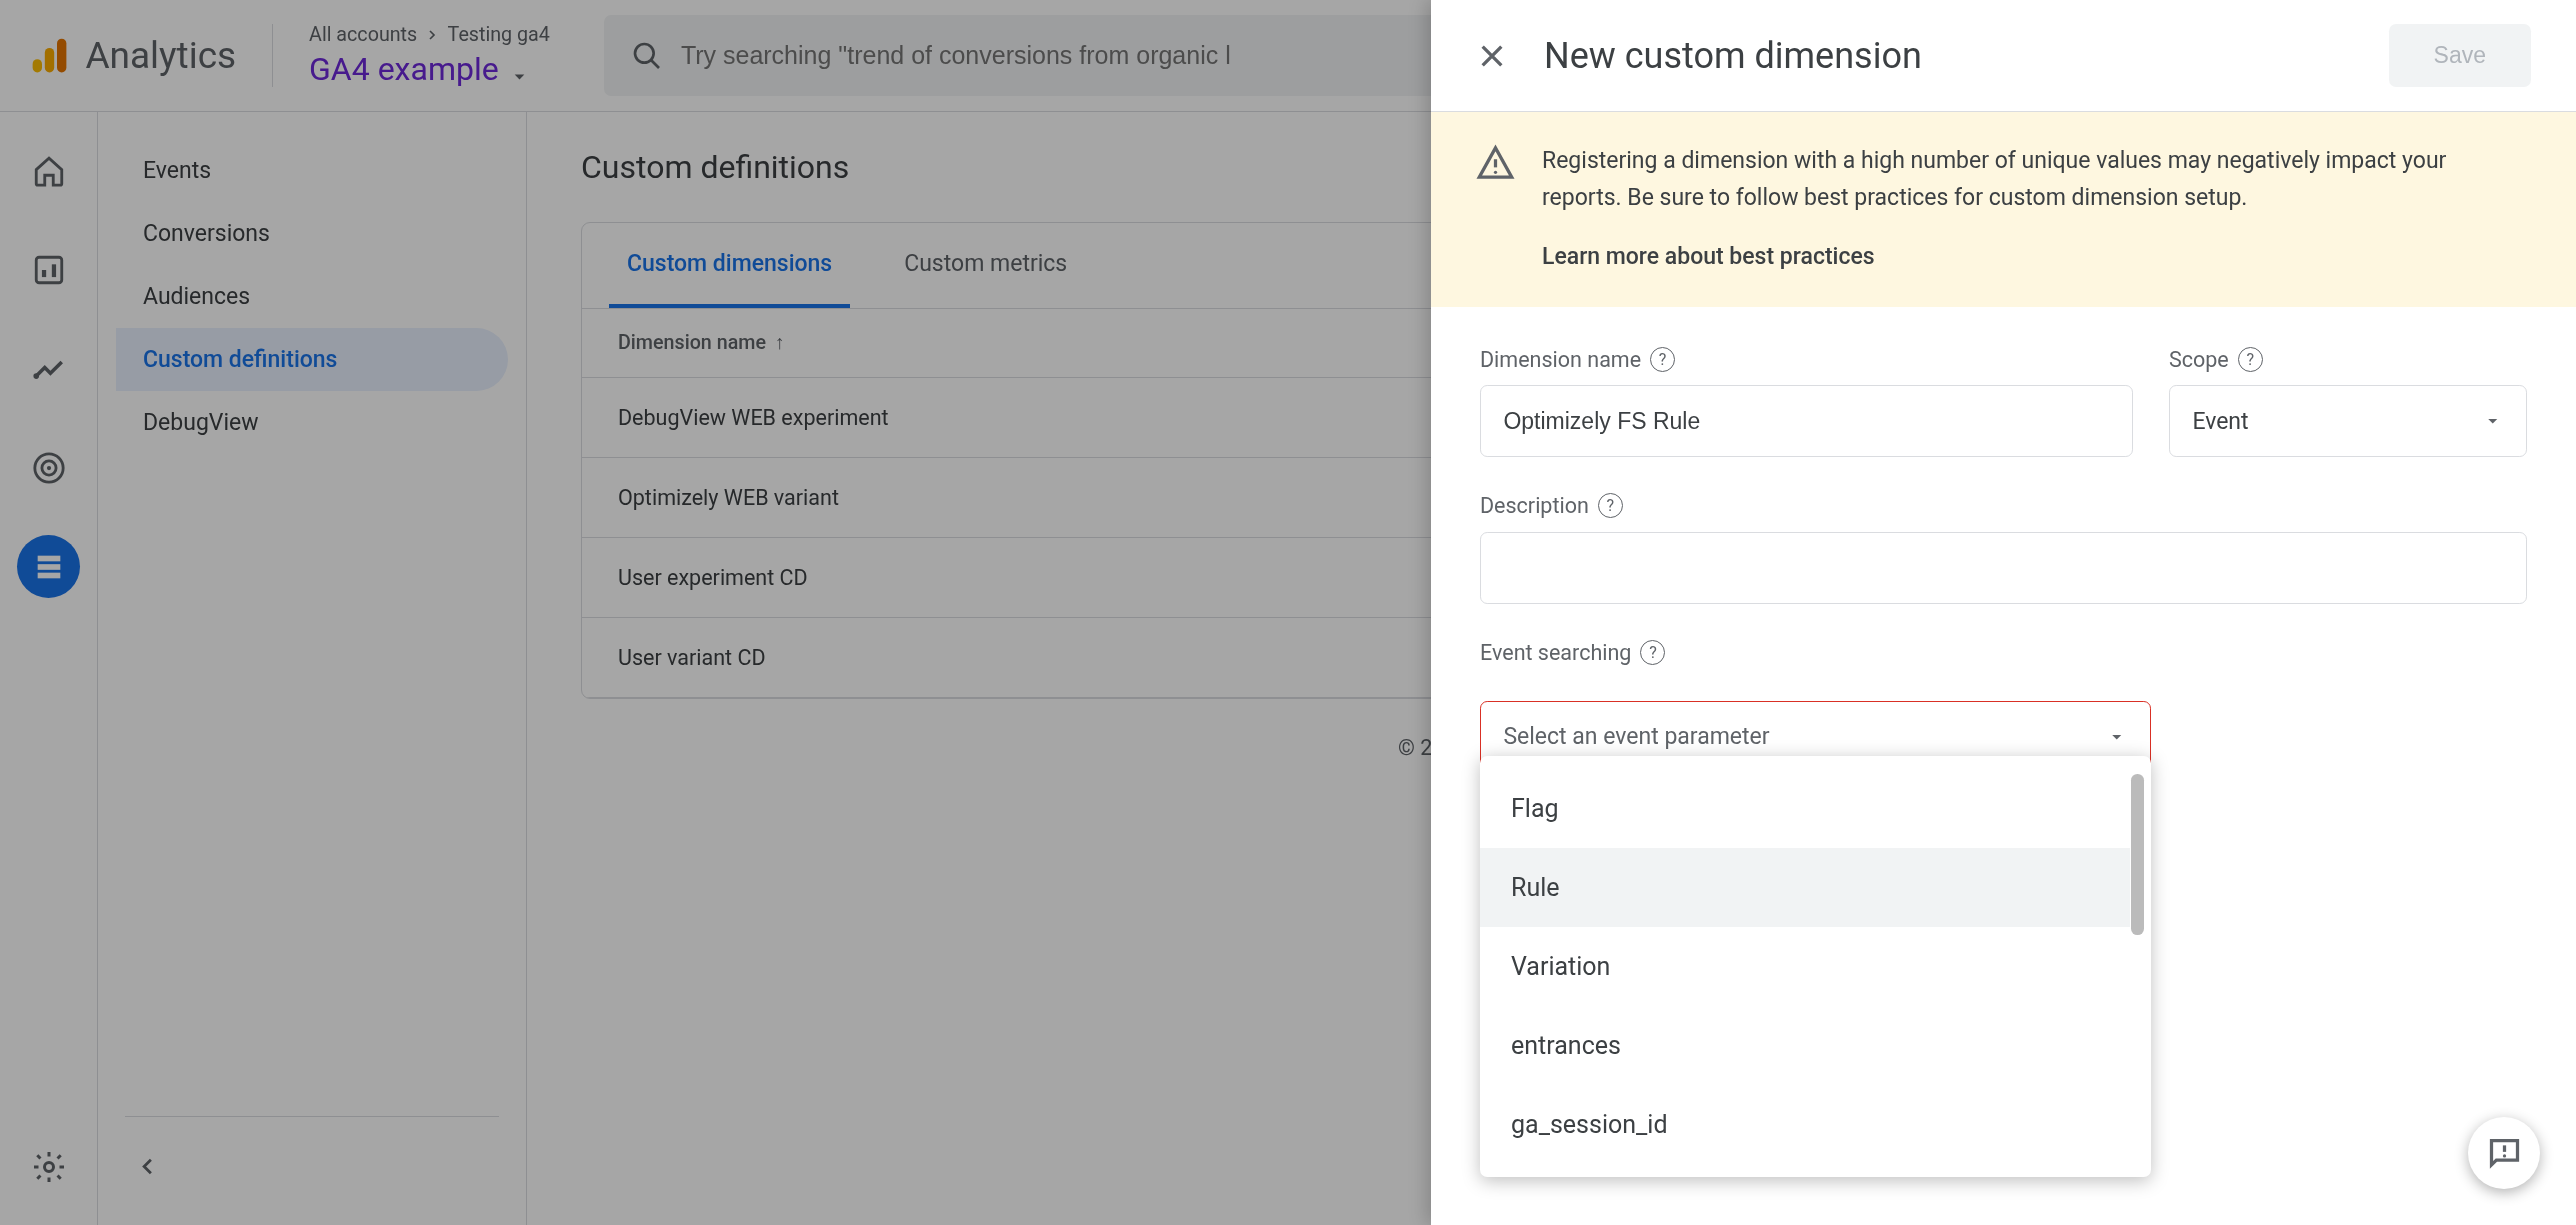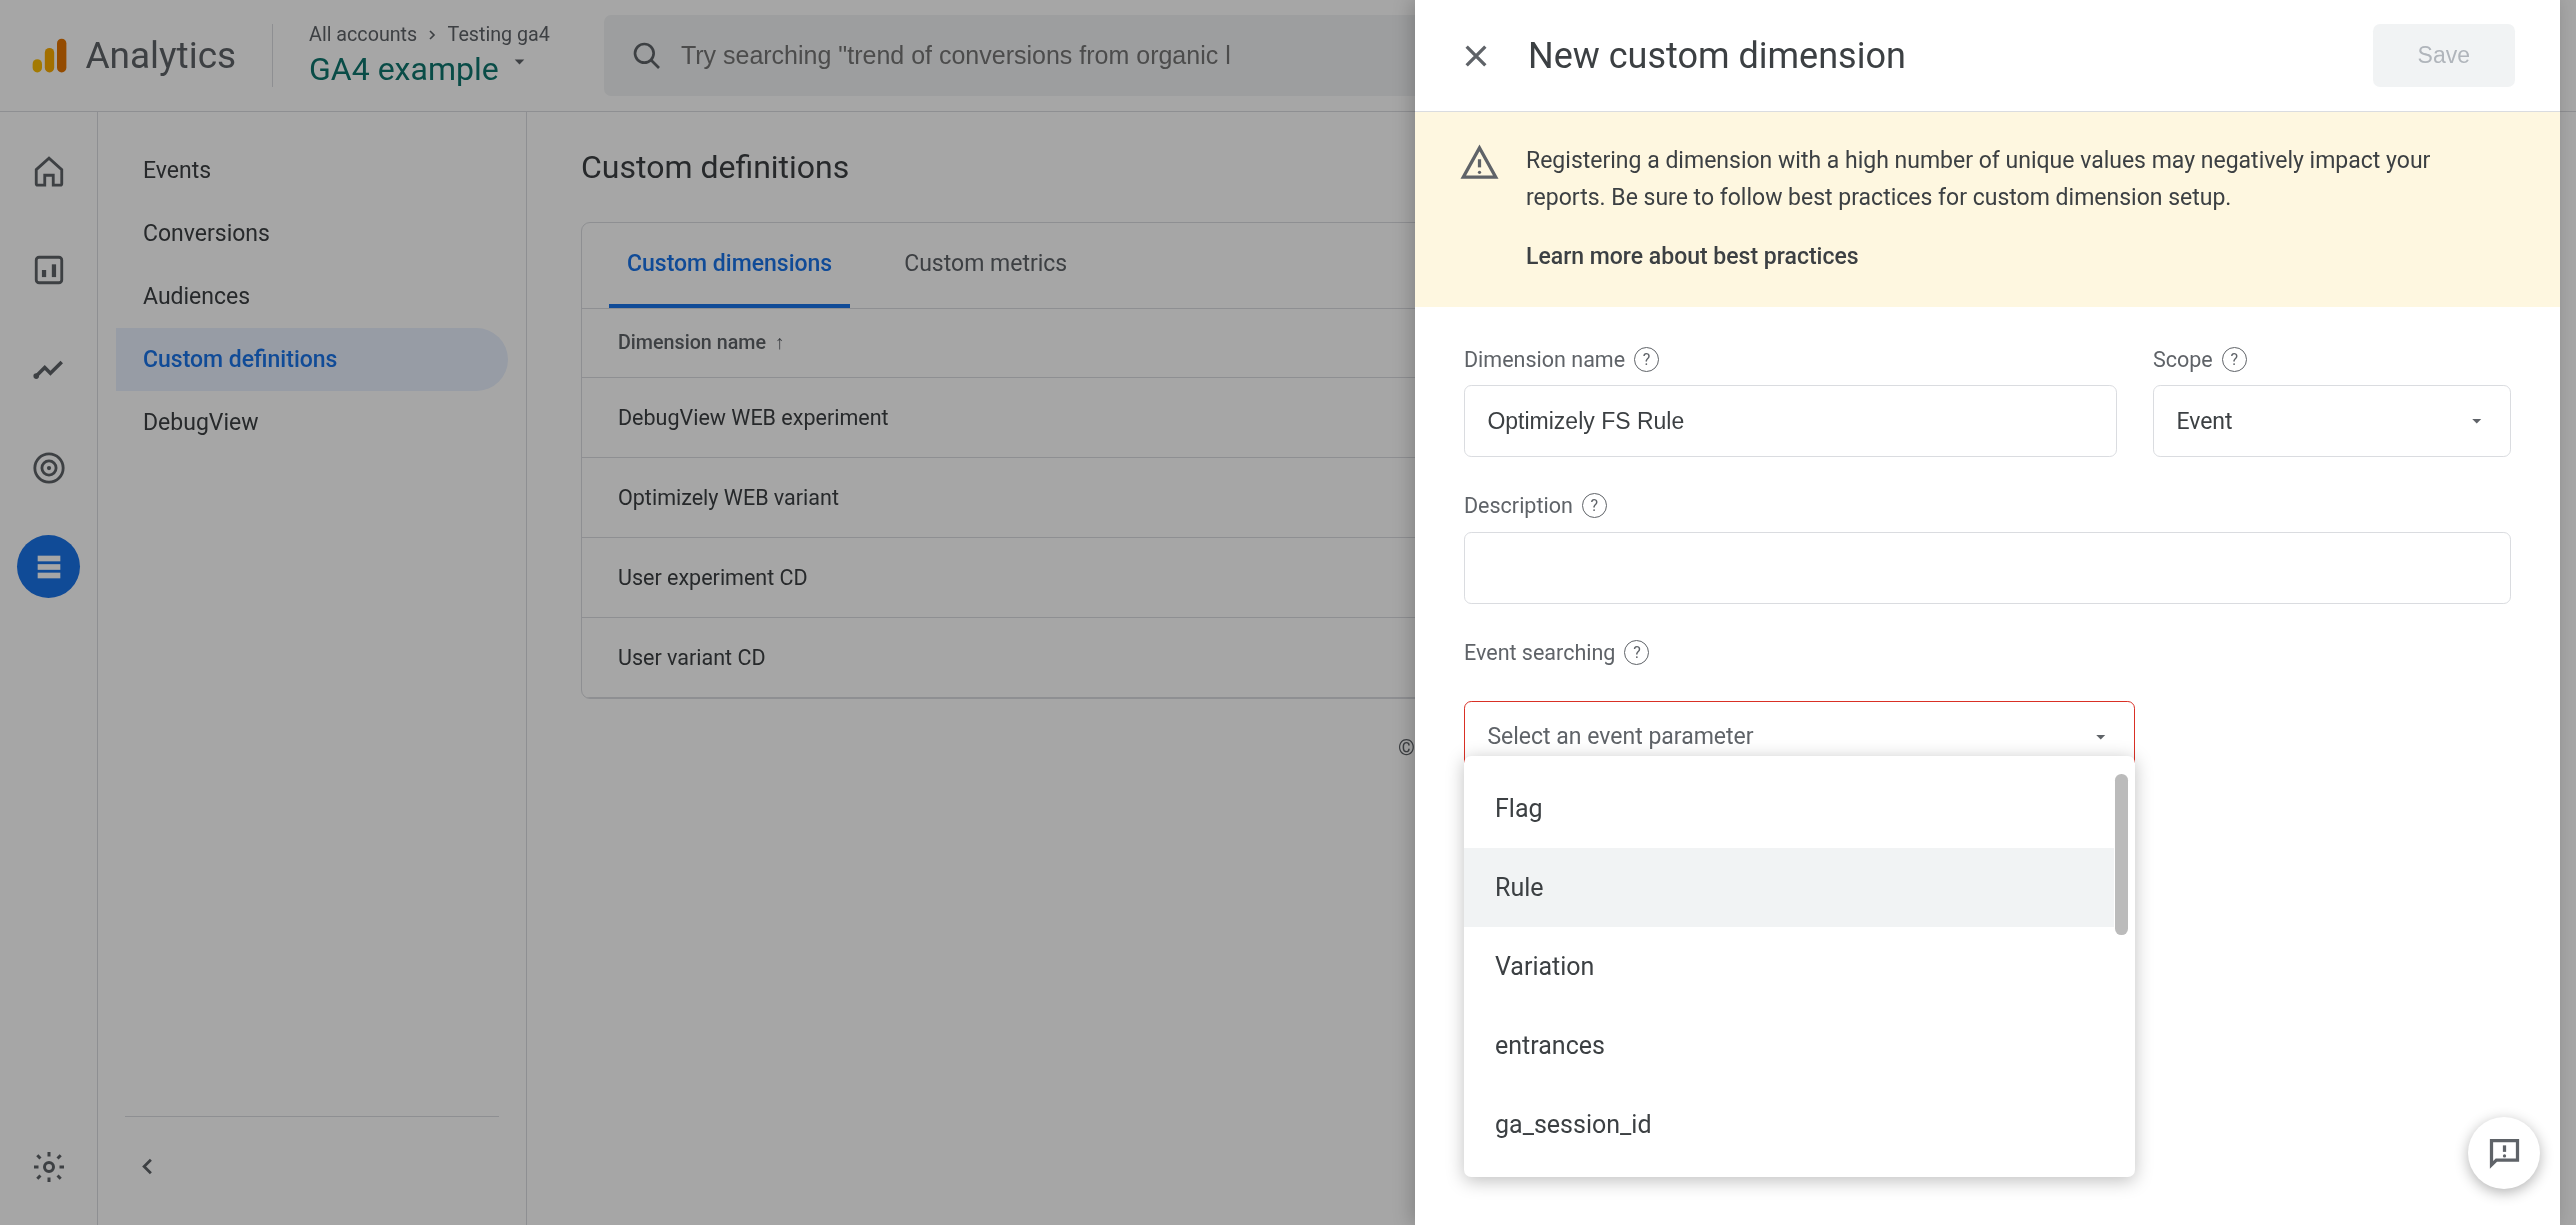--- a/index.html
+++ b/index.html
@@ -6,21 +6,21 @@
 body { font-family: 'Google Sans', Roboto, Arial, sans-serif; font-size: 12.5px; color: #3c4043; background: #fff; width: 2576px; height: 1225px; overflow: hidden; position: relative; }
 .backdrop { position: absolute; inset: 0; background: rgba(0,0,0,0.35); z-index: 5; pointer-events: none; }
 .app { position: absolute; inset: 0; display: flex; flex-direction: column; }
 .header { height: 112px; display: flex; align-items: center; padding: 0 27px; border-bottom: 0.9px solid #dadce0; gap: 18px; background: #fff; }
 .logo-wrap { display: flex; align-items: center; gap: 13.4px; }
 .ga-logo { width: 45px; height: 45px; }
 .analytics-text { font-size: 37px; color: #5f6368; font-weight: 400; }
 .divider-v { width: 0.9px; height: 63px; background: #dadce0; margin: 0 18px; }
 .account-select { display: flex; flex-direction: column; gap: 3.6px; }
 .account-path { font-size: 19.7px; color: #5f6368; display: flex; align-items: center; gap: 7.2px; }
-.property-name { font-size: 32px; color: #0f766e; display: flex; align-items: flex-start; gap: 9px; }
+.property-name { font-size: 32px; color: #6d28d9; display: flex; align-items: flex-end; gap: 9px; }
 .search-bar { flex: 1; max-width: 1163px; height: 81px; background: #f1f3f4; border-radius: 7.2px; display: flex; align-items: center; padding: 0 27px; gap: 18px; margin-left: 36px; }
 .search-bar input { border: none; background: transparent; font-size: 25px; color: #5f6368; flex: 1; outline: none; }
 .body-row { flex: 1; display: flex; }
 .nav-rail { width: 98px; border-right: 0.9px solid #dadce0; display: flex; flex-direction: column; align-items: center; padding-top: 27px; gap: 36px; background: #fff; }
 .nav-icon { width: 63px; height: 63px; border-radius: 50%; display: flex; align-items: center; justify-content: center; color: #5f6368; }
 .nav-icon.active { background: #1a73e8; color: #fff; }
 .nav-rail .spacer { flex: 1; }
 .sub-nav { width: 429px; border-right: 0.9px solid #dadce0; padding: 27px 18px; background: #fff; display: flex; flex-direction: column; }
 .sub-nav-item { padding: 18px 27px; font-size: 23px; color: #3c4043; border-radius: 0 36px 36px 0; cursor: pointer; }
 .sub-nav-item.active { background: #e8f0fe; color: #1a73e8; font-weight: 500; }
@@ -33,21 +33,21 @@
 .tab { padding: 27px 18px; font-size: 23px; color: #5f6368; border-bottom: 4.5px solid transparent; cursor: pointer; margin-right: 36px; }
 .tab.active { color: #1a73e8; border-bottom-color: #1a73e8; font-weight: 500; text-align: center; }
 table { width: 100%; border-collapse: collapse; }
 th { text-align: left; padding: 22.4px 36px; font-size: 19.7px; font-weight: 500; color: #5f6368; border-bottom: 0.9px solid #dadce0; }
 th .sort-arrow { margin-left: 9px; }
 td { padding: 27px 36px; font-size: 21.5px; color: #3c4043; border-bottom: 0.9px solid #dadce0; }
 .footer { text-align: center; padding: 36px; font-size: 21.5px; color: #5f6368; }
 .footer a { color: #1a73e8; text-decoration: none; }
 
 
-.drawer { position: absolute; top: 0; right: 16px; width: 1145px; height: 100%; background: #fff; z-index: 10; display: flex; flex-direction: column; box-shadow: -3.6px 0 18px rgba(0,0,0,0.2); }
+.drawer { position: absolute; top: 0; right: 0; width: 1145px; height: 100%; background: #fff; z-index: 10; display: flex; flex-direction: column; box-shadow: -3.6px 0 18px rgba(0,0,0,0.2); }
 .drawer-header { height: 112px; display: flex; align-items: center; padding: 0 45px; border-bottom: 0.9px solid #dadce0; gap: 36px; }
 .close-btn { font-size: 36px; color: #5f6368; cursor: pointer; }
 .drawer-title { font-size: 36px; color: #3c4043; flex: 1; }
 .save-btn { padding: 18px 45px; border-radius: 7.2px; font-size: 23px; color: #b0b5bb; background: #f1f3f4; border: none; cursor: pointer; }
 .warning-box { background: #fef7e0; padding: 31px 45px; display: flex; gap: 27px; }
 .warn-icon { color: #5f6368; flex-shrink: 0; }
 .warn-text { font-size: 23px; color: #3c4043; line-height: 1.6; }
 .learn-link { display: block; margin-top: 22.4px; font-weight: 500; color: #3c4043; }
 .drawer-body { padding: 40px 49px; display: flex; flex-direction: column; gap: 36px; }
 .field-row { display: flex; gap: 36px; }

